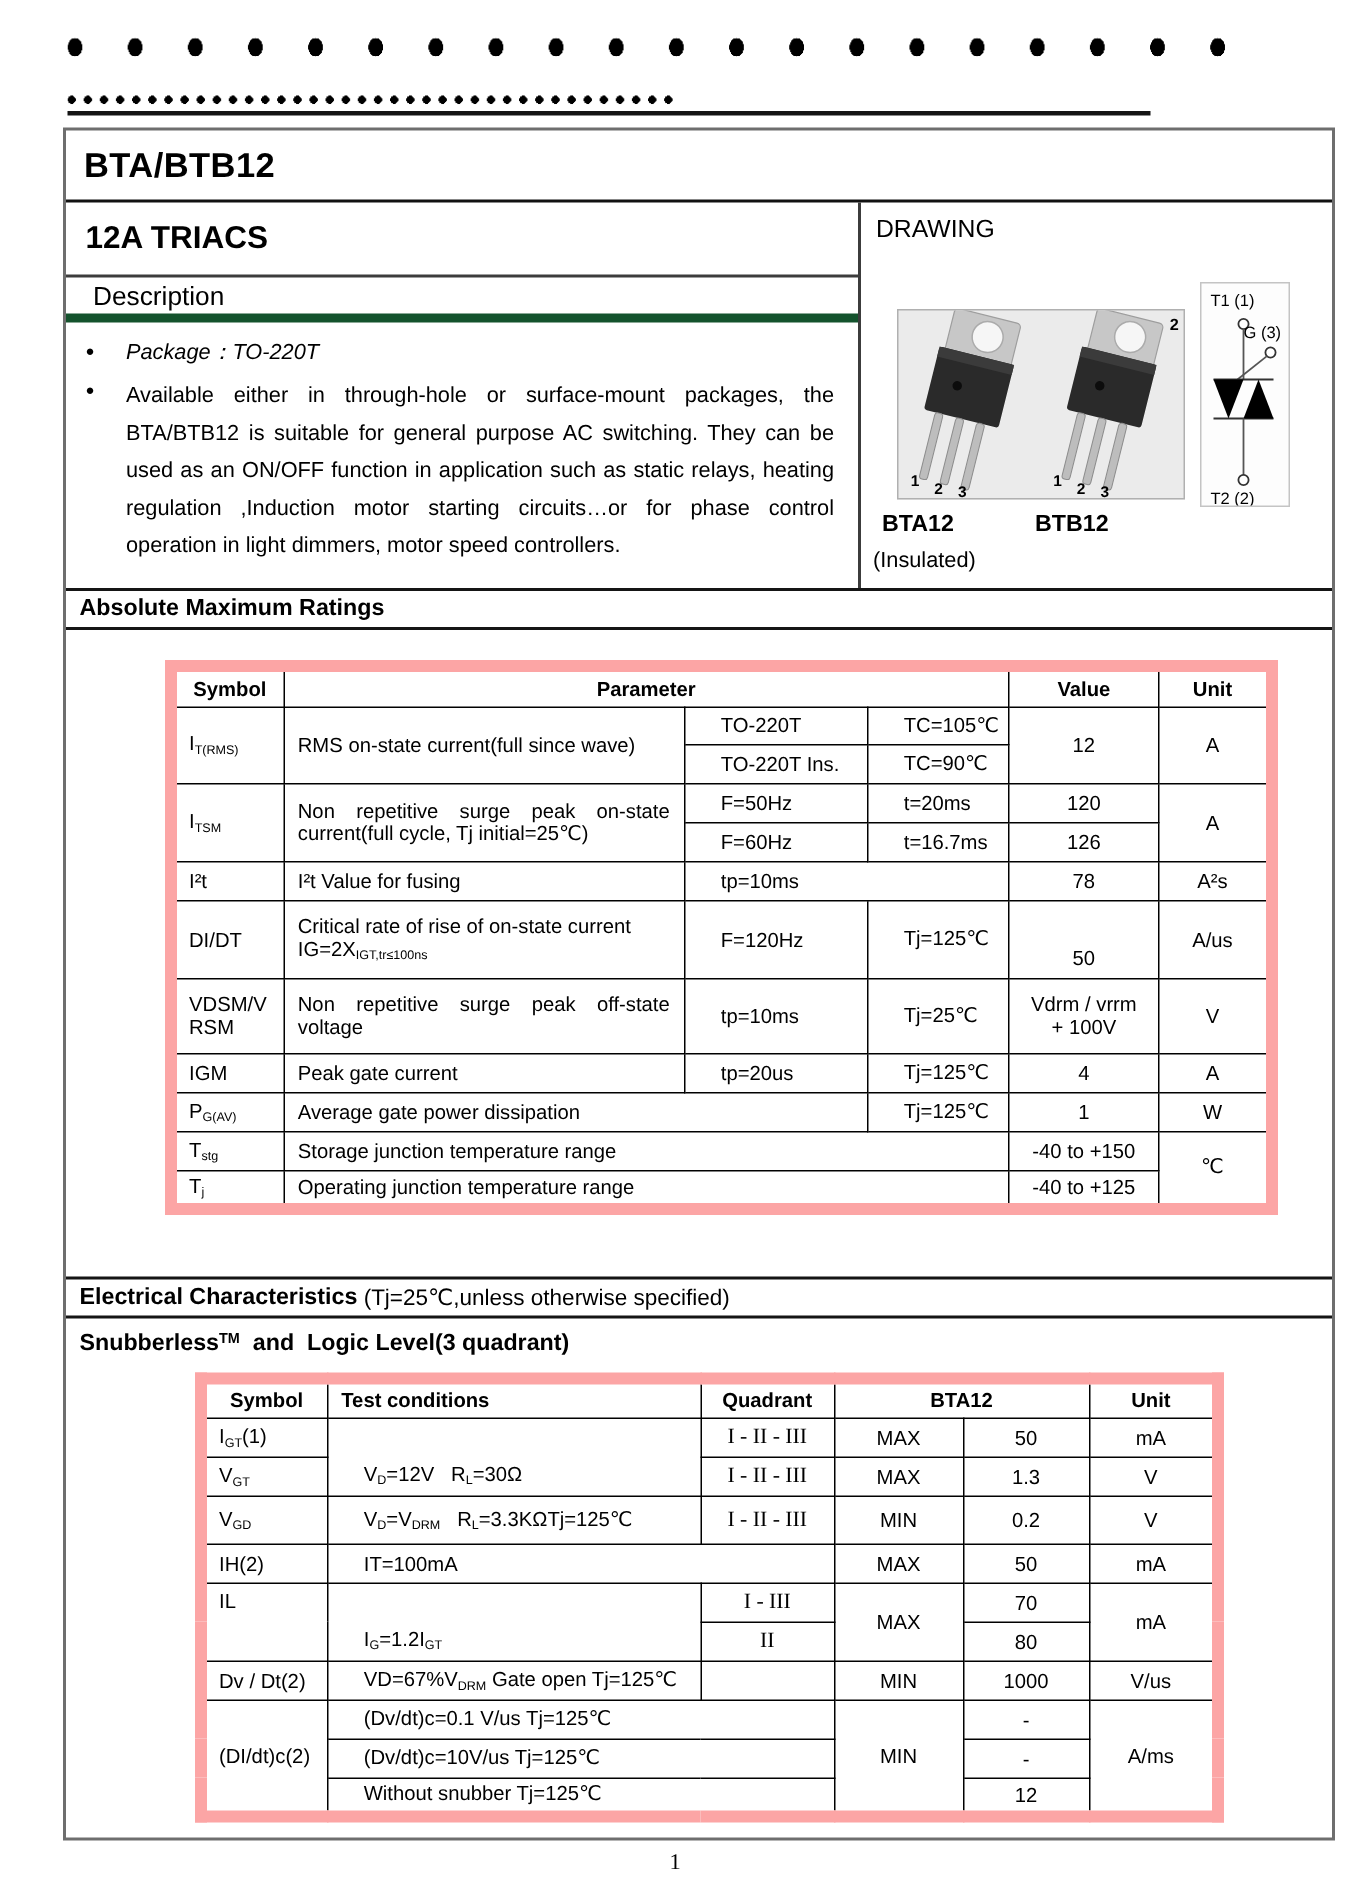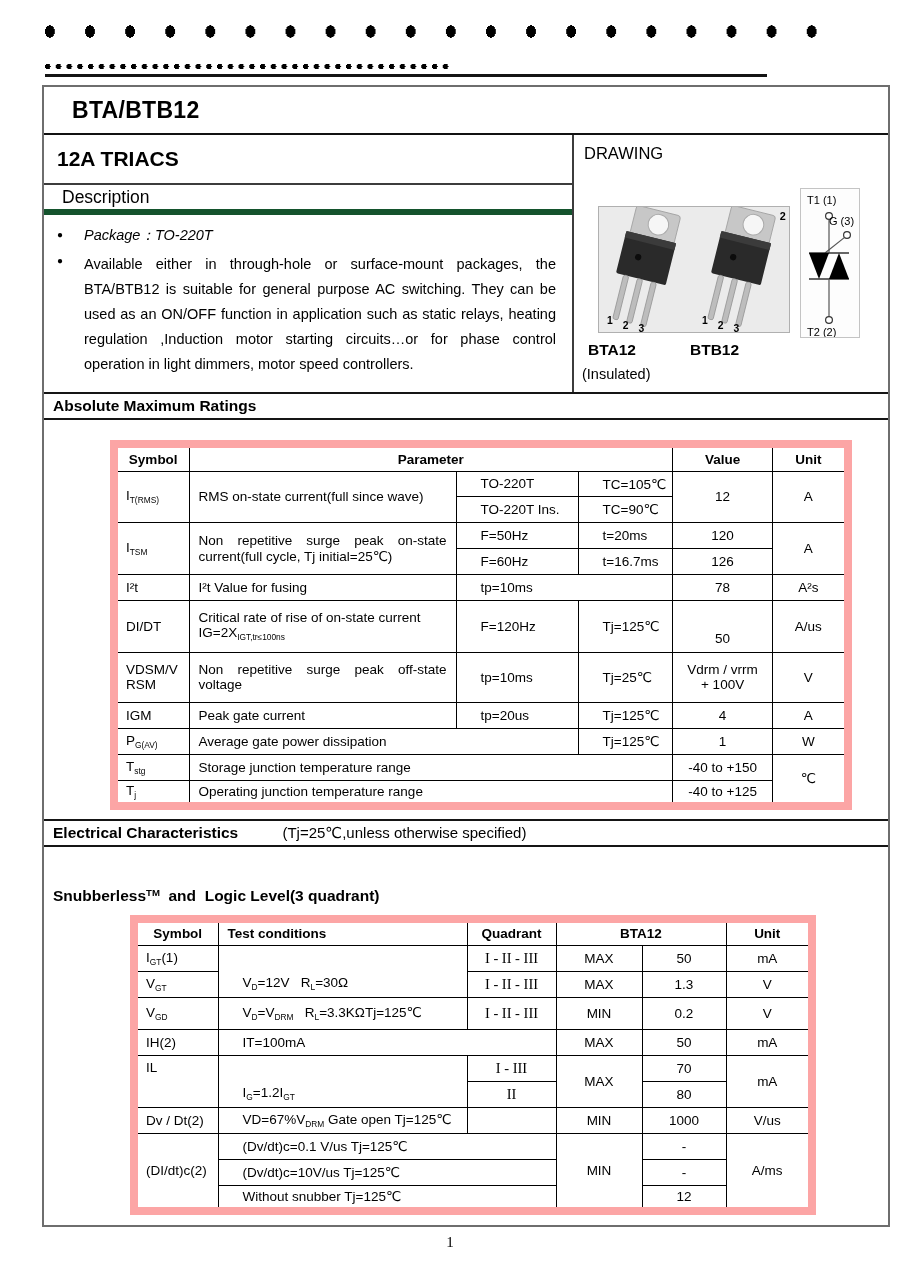--- a/index.html
+++ b/index.html
@@ -13,21 +13,21 @@
   .dots-sm{position:absolute;left:45px;top:63px;width:404px;height:7px;
     background-image:radial-gradient(circle 2.7px at 2.8px 3.5px,#000 98%,rgba(0,0,0,0) 100%);
     background-size:10.75px 7px;background-repeat:repeat-x;}
   .top-rule{position:absolute;left:45px;top:74px;width:722px;height:2.5px;background:#141414;}
 
   
   .main-box{position:absolute;left:42px;top:85px;width:848px;height:1142px;
     box-sizing:border-box;border:2px solid #6e6e6e;background:#fff;}
 
   .part-title{height:48px;box-sizing:border-box;border-bottom:2px solid #111;
-    display:flex;align-items:center;padding-left:28px;font-size:23px;font-weight:bold;letter-spacing:.3px;}
+    display:flex;align-items:center;padding-left:12px;font-size:23px;font-weight:bold;letter-spacing:.3px;}
 
   .upper{display:flex;height:257px;}
   .left-col{width:528px;box-sizing:border-box;display:flex;flex-direction:column;}
   .h-triacs{height:50px;box-sizing:border-box;border-bottom:2px solid #3c3c3c;
     display:flex;align-items:center;padding-left:13px;font-size:21px;font-weight:bold;}
   .h-desc{height:30px;box-sizing:border-box;border-bottom:6px solid #14532d;
     display:flex;align-items:center;padding-left:18px;font-size:17.5px;}
   .bullets{padding:11px 16px 0 13px;font-size:14.5px;}
   .bullet-row{display:flex;}
   .bullet-row.first{margin-bottom:8px;font-style:italic;}
@@ -43,21 +43,21 @@
   .photos-box svg{display:block;}
   .symbol-box{position:absolute;left:226px;top:53px;width:60px;height:150px;box-sizing:border-box;
     border:1px solid #c4c4c4;background:#fdfdfd;}
   .pkg-label{position:absolute;top:206px;font-size:15.5px;font-weight:bold;}
   .pkg-label.a{left:14px;} .pkg-label.b{left:116px;}
   .insulated{position:absolute;left:8px;top:231px;font-size:14.5px;}
 
   .section-bar{position:absolute;left:0;width:100%;height:28px;box-sizing:border-box;
     border-top:2px solid #151515;border-bottom:2px solid #151515;
     display:flex;align-items:center;padding-left:9px;font-size:15.5px;font-weight:bold;background:#fff;}
-  .bar1{top:305px;} .bar2{top:732px;gap:40px;}
+  .bar1{top:305px;} .bar2{top:764px;}
   .bar-normal{font-weight:normal;font-size:15px;white-space:pre-wrap;}
 
   .t1-wrap{position:absolute;left:66px;top:353px;}
   .t2-wrap{position:absolute;left:86px;top:828px;}
   .snub-heading{position:absolute;left:9px;top:800px;font-size:15.5px;font-weight:bold;white-space:pre-wrap;}
 
   table{border-collapse:collapse;table-layout:fixed;border:8px solid #fca5a5;}
   td{border:1.5px solid #000;font-size:13.5px;padding:0 6px;overflow:hidden;}
   .hdr td{font-weight:bold;text-align:center;}
   .hdr td.left{text-align:left;padding-left:9px;}

